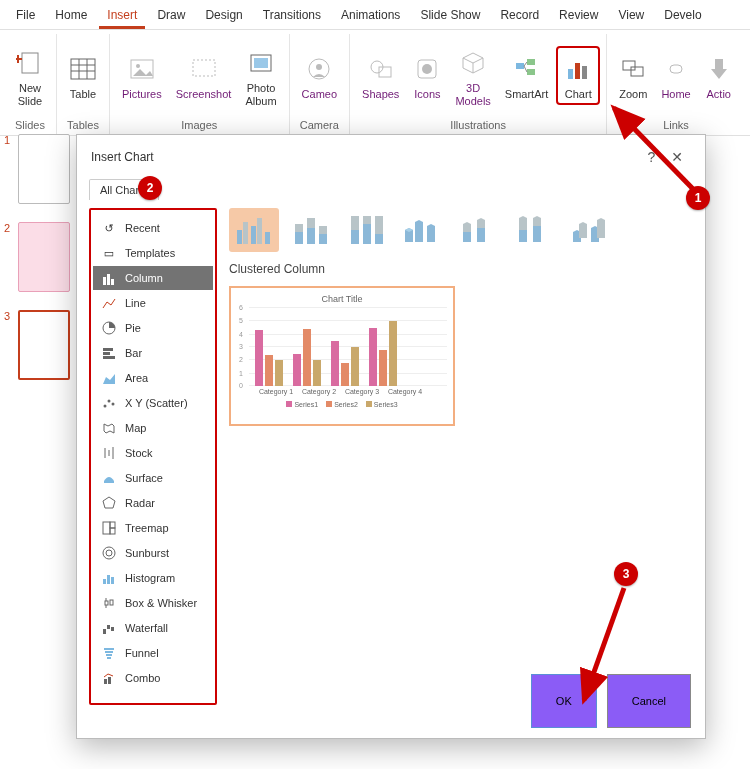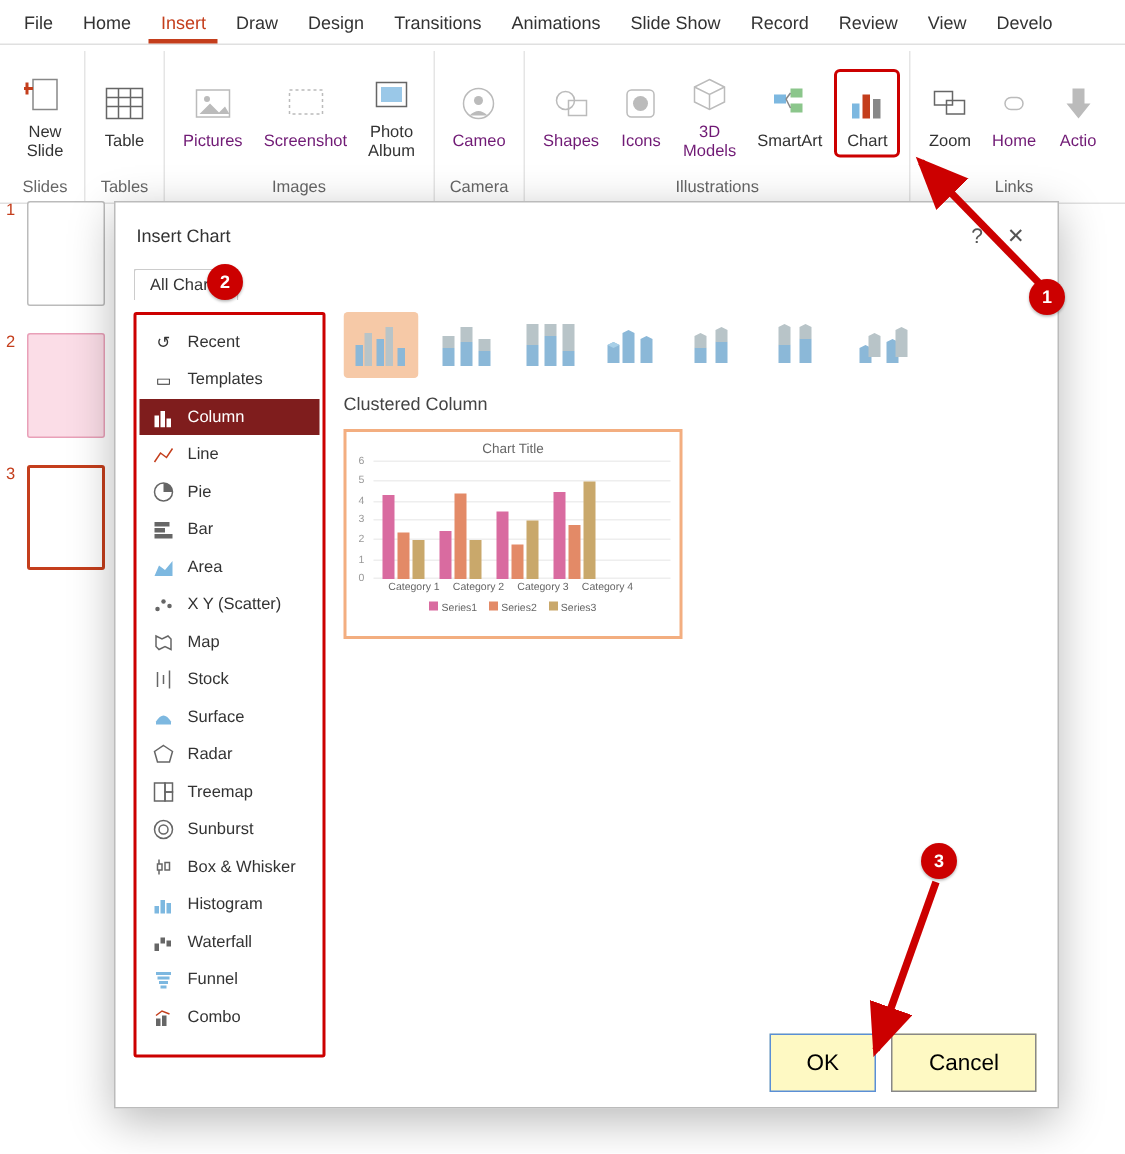--- a/index.html
+++ b/index.html
@@ -39,21 +39,21 @@
 .dialog-title { padding: 10px 14px; font-size: 12px; display: flex; align-items: center; }
 .dialog-title .spacer { flex: 1; }
 .dialog-title .help, .dialog-title .close { padding: 4px 8px; cursor: pointer; font-size: 14px; color: #555; }
 .dialog-tabs { padding: 0 12px; }
 .dialog-tabs span { display: inline-block; border: 1px solid #ccc; border-bottom: none; padding: 4px 10px; font-size: 11px; background: #fff; border-radius: 2px 2px 0 0; }
 .dialog-body { display: flex; padding: 8px 12px 0 12px; height: 505px; }
 
 
 .chart-type-list { border: 2px solid #c00; border-radius: 2px; width: 128px; padding: 6px 2px; display: flex; flex-direction: column; gap: 1px; }
 .chart-type-list .item { display: flex; align-items: center; gap: 8px; padding: 4px 8px; font-size: 11px; cursor: pointer; }
-.chart-type-list .item.sel { background: #7f1d1d; color: #fff; }
+.chart-type-list .item.sel { background: #737373; color: #fff; }
 .chart-type-list .item .ticon { width: 16px; height: 16px; display: flex; align-items: center; justify-content: center; }
 
 
 .right-panel { flex: 1; padding: 0 0 0 12px; }
 .subtype-row { display: flex; gap: 6px; margin-bottom: 10px; }
 .subtype { width: 50px; height: 44px; border: 1px solid transparent; display: flex; align-items: center; justify-content: center; cursor: pointer; }
 .subtype.sel { background: #f6c9a7; border-radius: 3px; }
 .subtype svg { width: 42px; height: 36px; }
 .chart-subtitle { font-size: 12px; color: #444; margin: 6px 0 10px 0; font-weight: 400; }
 .preview { border: 2px solid #f3ae80; width: 226px; height: 140px; padding: 6px; }
@@ -66,21 +66,21 @@
 .preview-cats { display: flex; gap: 1px; padding-left: 18px; font-size: 7px; color: #666; margin-top: 2px; }
 .preview-cats span { width: 42px; text-align: center; }
 .preview-legend { display: flex; justify-content: center; gap: 8px; font-size: 7px; color: #666; margin-top: 6px; }
 .preview-legend span::before { content:''; display: inline-block; width: 6px; height: 6px; margin-right: 2px; }
 .preview-legend .s1::before { background: #d96ba0; }
 .preview-legend .s2::before { background: #e38a67; }
 .preview-legend .s3::before { background: #c9a86b; }
 
 
 .dialog-footer { position: absolute; bottom: 0; left: 0; right: 0; padding: 10px 14px; display: flex; justify-content: flex-end; gap: 10px; }
-.dialog-footer button { padding: 10px 24px; font-size: 15px; background: #fef9c3; border: 1px solid #888; cursor: pointer; }
+.dialog-footer button { padding: 20px 24px; font-size: 11px; background: #8b5cf6; border: 1px solid #888; cursor: pointer; }
 .dialog-footer button.ok { border: 1px solid #5a8fd6; }
 
 .edit-area { position: absolute; left: 86px; top: 730px; width: 560px; height: 30px; border-top: 1px solid #ccc; }
 </style>
 </head>
 <body>
 
 <div class="ribbon-tabs">
   <span>File</span>
   <span>Home</span>
@@ -410,37 +410,37 @@
             <svg width="14" height="14">
               <circle cx="7" cy="7" r="6" fill="none" stroke="#666"></circle>
               <circle cx="7" cy="7" r="3" fill="none" stroke="#666"></circle>
             </svg>
           </span>
           <span>Sunburst</span>
         </div>
       <div class="item">
           <span class="ticon">
             <svg width="14" height="14">
+              <rect x="1" y="8" width="3" height="5" fill="#7db8e0"></rect>
+              <rect x="5" y="4" width="3" height="9" fill="#7db8e0"></rect>
+              <rect x="9" y="6" width="3" height="7" fill="#7db8e0"></rect>
+            </svg>
+          </span>
+          <span>Histogram</span>
+        </div>
+      <div class="item">
+          <span class="ticon">
+            <svg width="14" height="14">
               <rect x="3" y="5" width="3" height="4" fill="none" stroke="#666"></rect>
               <line x1="4" y1="2" x2="4" y2="5" stroke="#666"></line>
               <line x1="4" y1="9" x2="4" y2="12" stroke="#666"></line>
               <rect x="8" y="4" width="3" height="5" fill="none" stroke="#666"></rect>
             </svg>
           </span>
           <span>Box &amp; Whisker</span>
-        </div>
-      <div class="item">
-          <span class="ticon">
-            <svg width="14" height="14">
-              <rect x="1" y="8" width="3" height="5" fill="#7db8e0"></rect>
-              <rect x="5" y="4" width="3" height="9" fill="#7db8e0"></rect>
-              <rect x="9" y="6" width="3" height="7" fill="#7db8e0"></rect>
-            </svg>
-          </span>
-          <span>Histogram</span>
         </div>
       <div class="item">
           <span class="ticon">
             <svg width="14" height="14">
               <rect x="1" y="8" width="3" height="5" fill="#666"></rect>
               <rect x="5" y="4" width="3" height="4" fill="#666"></rect>
               <rect x="9" y="6" width="3" height="4" fill="#666"></rect>
             </svg>
           </span>
           <span>Waterfall</span>

